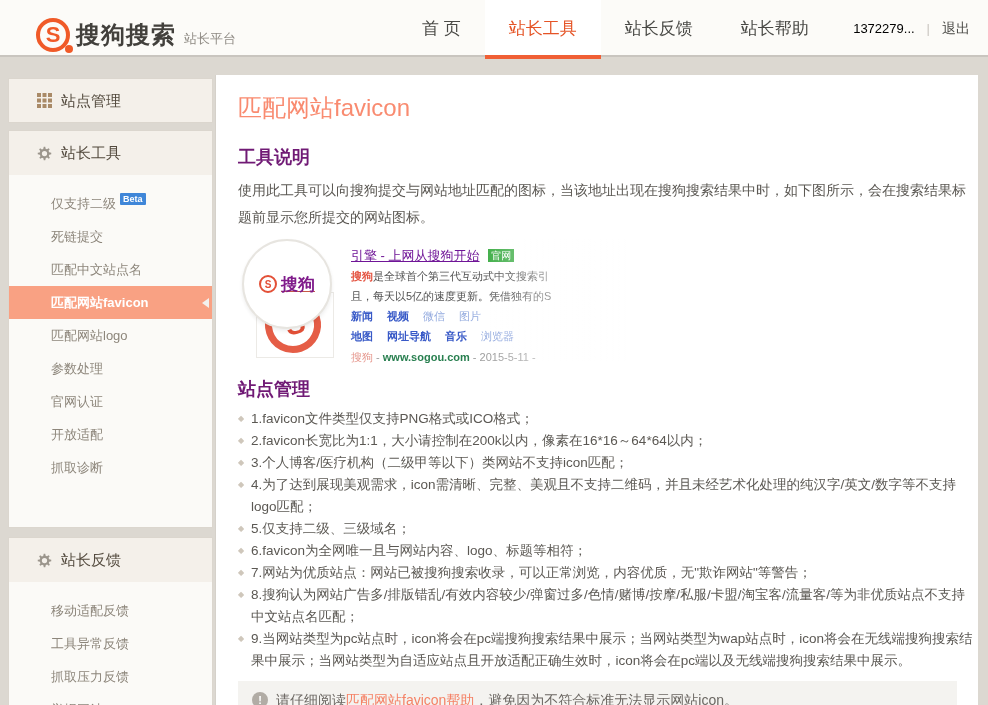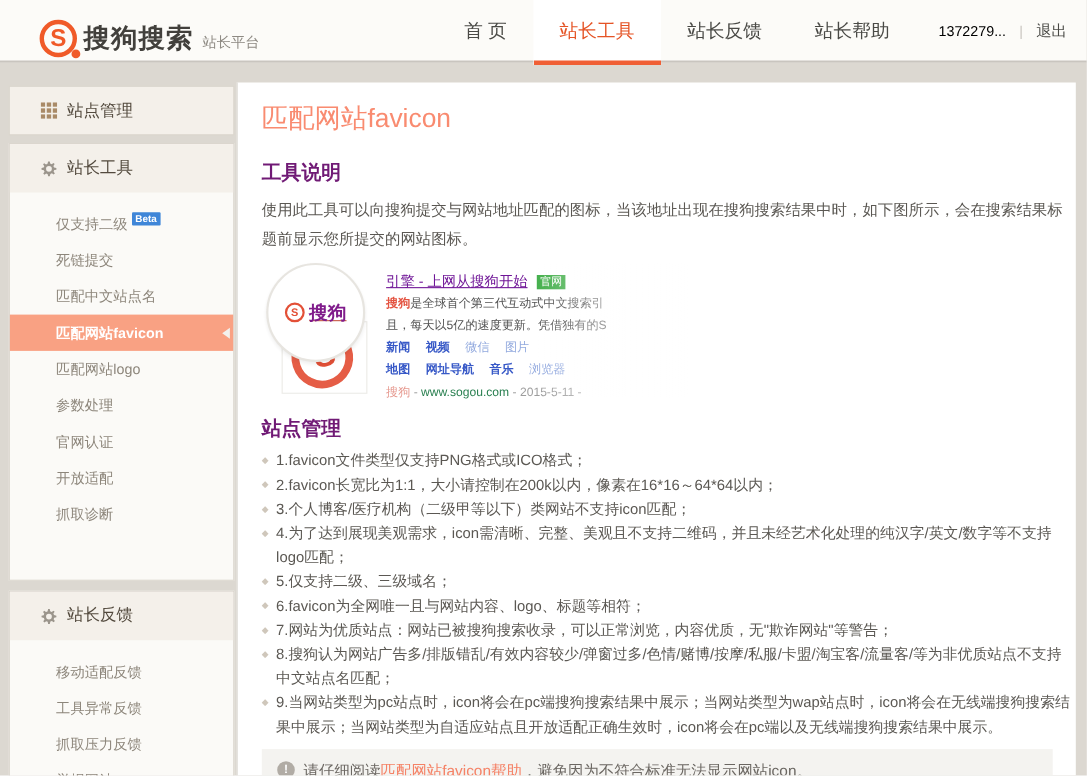--- a/index.html
+++ b/index.html
@@ -137,21 +137,21 @@
     display:inline-block; background:#3ead46; color:#fff; font-size:10px;
     line-height:13px; padding:0 3px; margin-left:5px; vertical-align:1px;
   }
   .ex-desc { font-size:11px; line-height:17px; color:#4a4a4a; white-space:nowrap; margin-top:3px; }
   .ex-desc .em { color:#e34d3a; font-weight:bold; }
   .ex-links { font-size:11px; line-height:17px; margin-top:3px; white-space:nowrap; }
   .ex-links span { color:#3053c5; font-weight:bold; margin-right:14px; }
   .ex-links span.lite { color:#8ea6dd; font-weight:normal; }
   .ex-url { font-size:11px; line-height:16px; margin-top:4px; white-space:nowrap; color:#9a9a9a; }
   .ex-url .site { color:#e5948a; }
-  .ex-url .url { color:#207a48; font-weight:normal; }
+  .ex-url .url { color:#207a48; font-weight:bold; }
   .ex-fade {
     position:absolute; right:0; top:0; width:170px; height:122px; z-index:3;
     background:linear-gradient(to right, rgba(255,255,255,0), #ffffff 82%);
     pointer-events:none;
   }
 
   
   .review-list { list-style:none; margin-top:7px; width:736px; }
   .review-item {
     position:relative; padding-left:13px; font-size:13.5px;

